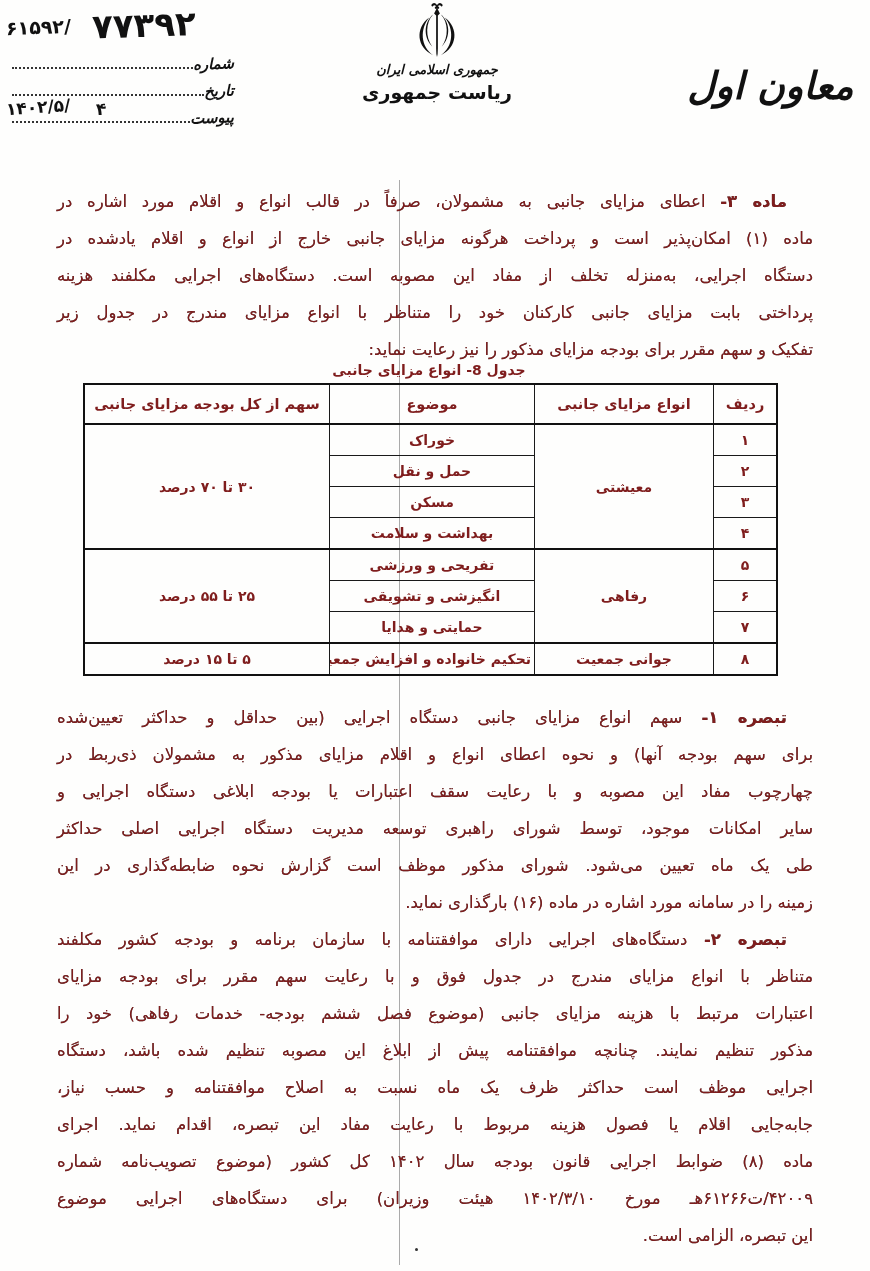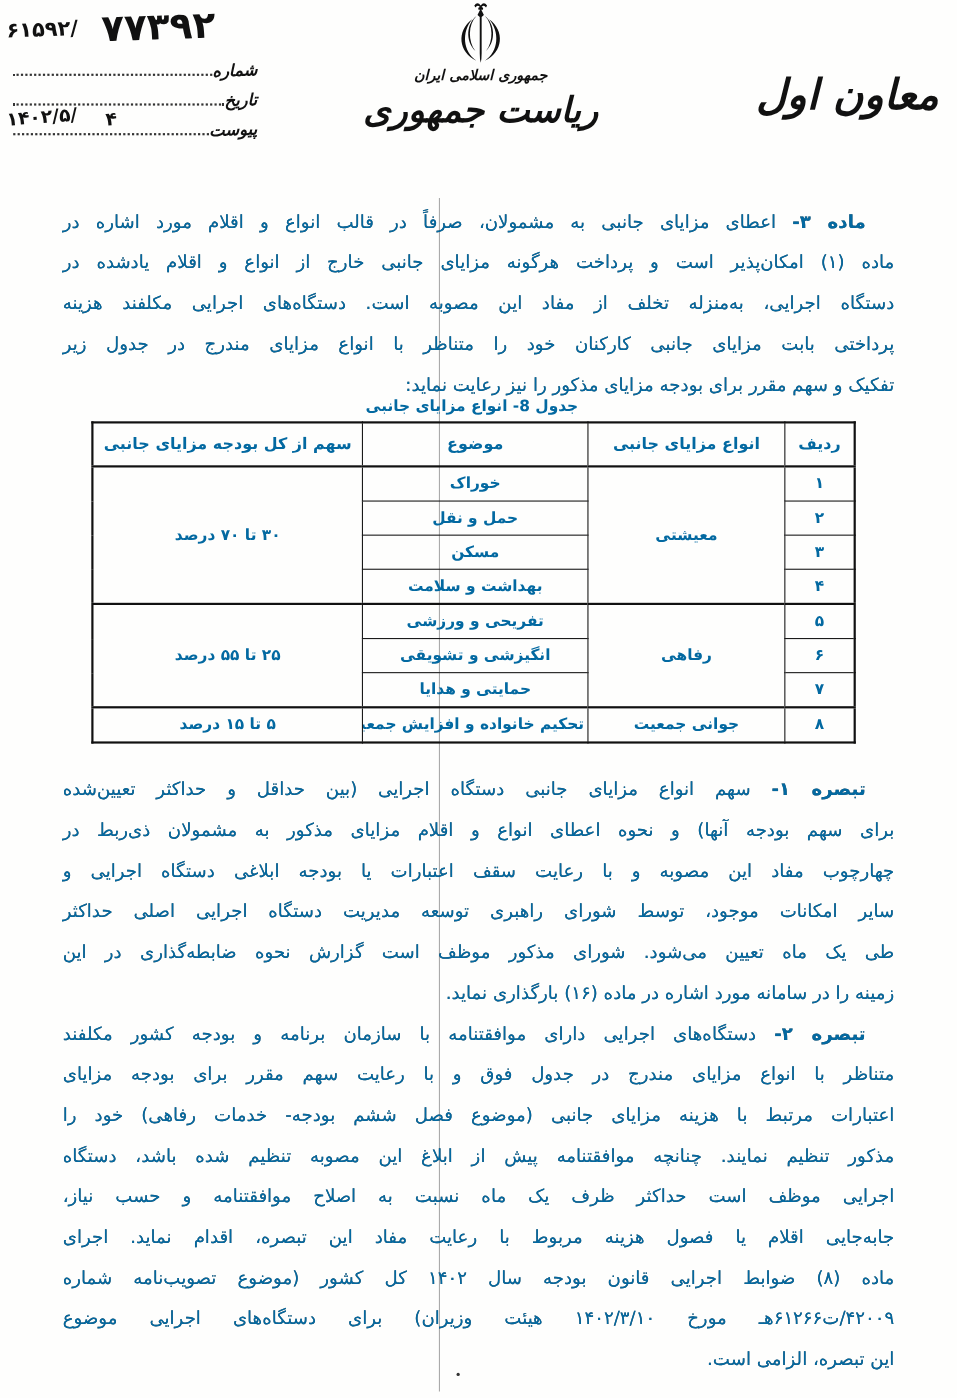--- a/index.html
+++ b/index.html
@@ -37,40 +37,40 @@
   .hw-date-b{
     position:absolute;top:99px;left:96px;font-size:17px;font-weight:bold;
     transform:rotate(-4deg);
   }
 
   .center-head{
     position:absolute;top:2px;left:327px;width:220px;text-align:center;direction:rtl;
   }
   .emblem{display:block;margin:0 auto;}
   .org1{font-size:13px;font-weight:bold;font-style:italic;margin-top:2px;white-space:nowrap;}
-  .org2{font-size:32px;font-weight:bold;font-style:italic;margin-top:4px;white-space:nowrap;}
+  .org2{font-size:19px;font-weight:bold;margin-top:4px;white-space:nowrap;}
 
   .deputy{
     position:absolute;top:64px;right:12px;width:175px;text-align:center;
     font-size:38px;font-weight:bold;font-style:italic;direction:rtl;white-space:nowrap;
   }
 
   .fold-line{
     position:absolute;left:399px;top:180px;width:1px;height:1085px;
     background:#444;opacity:.45;
   }
   .bottom-dot{
     position:absolute;left:415px;top:1248px;width:3px;height:3px;border-radius:50%;
     background:#333;
   }
 
   
   .content{
     position:absolute;top:183px;left:57px;width:756px;direction:rtl;
-    font-size:16.5px;color:#0369a1;
+    font-size:16.5px;color:#7f1d1d;
     text-shadow:0 0 .5px rgba(0,0,0,.65);
   }
   .para{line-height:37px;text-align:justify;}
   .first-line,.line{text-align:justify;text-align-last:justify;}
   .first-line{text-indent:26px;}
   .lines .line:last-child{text-align-last:right;}
   .lead{font-weight:bold;}
 
   
   .tbl-caption{

